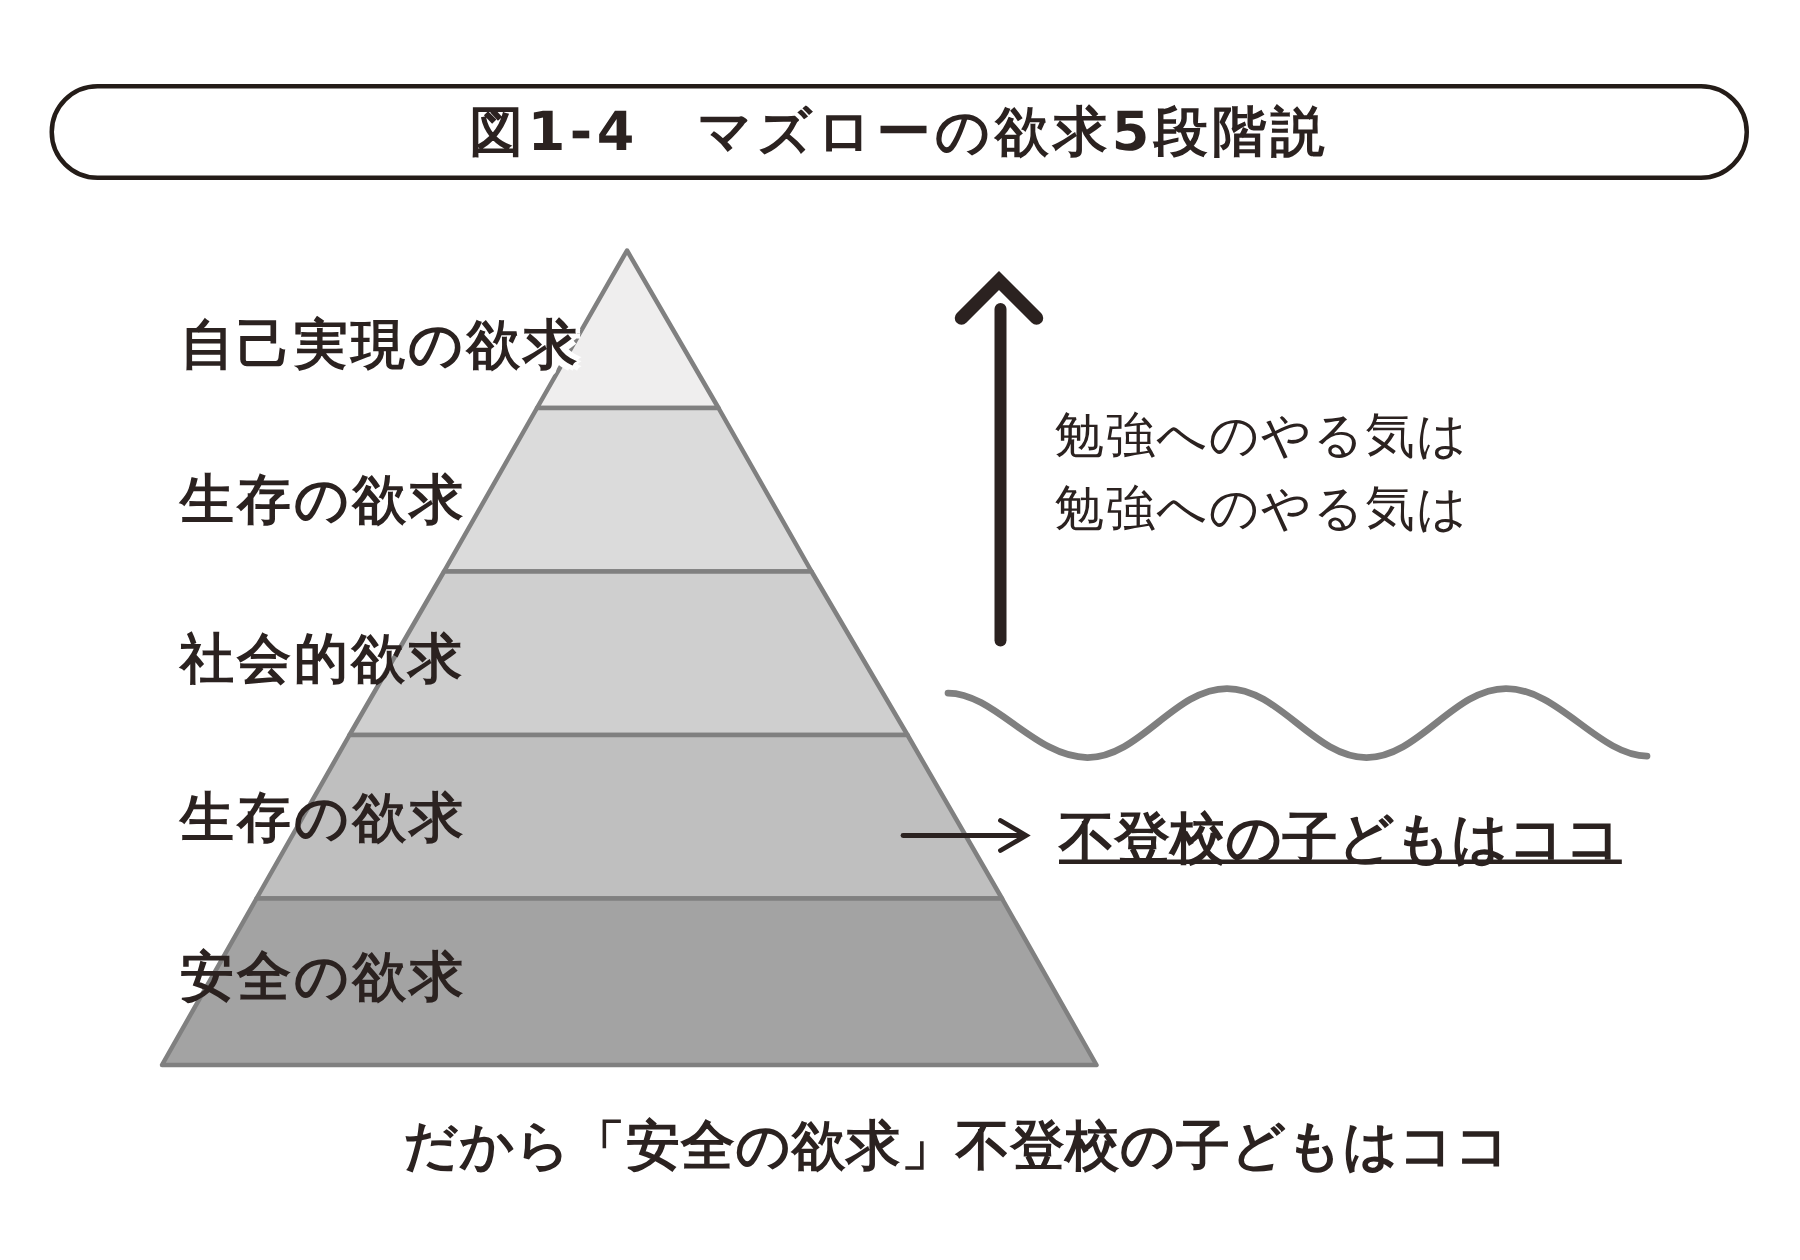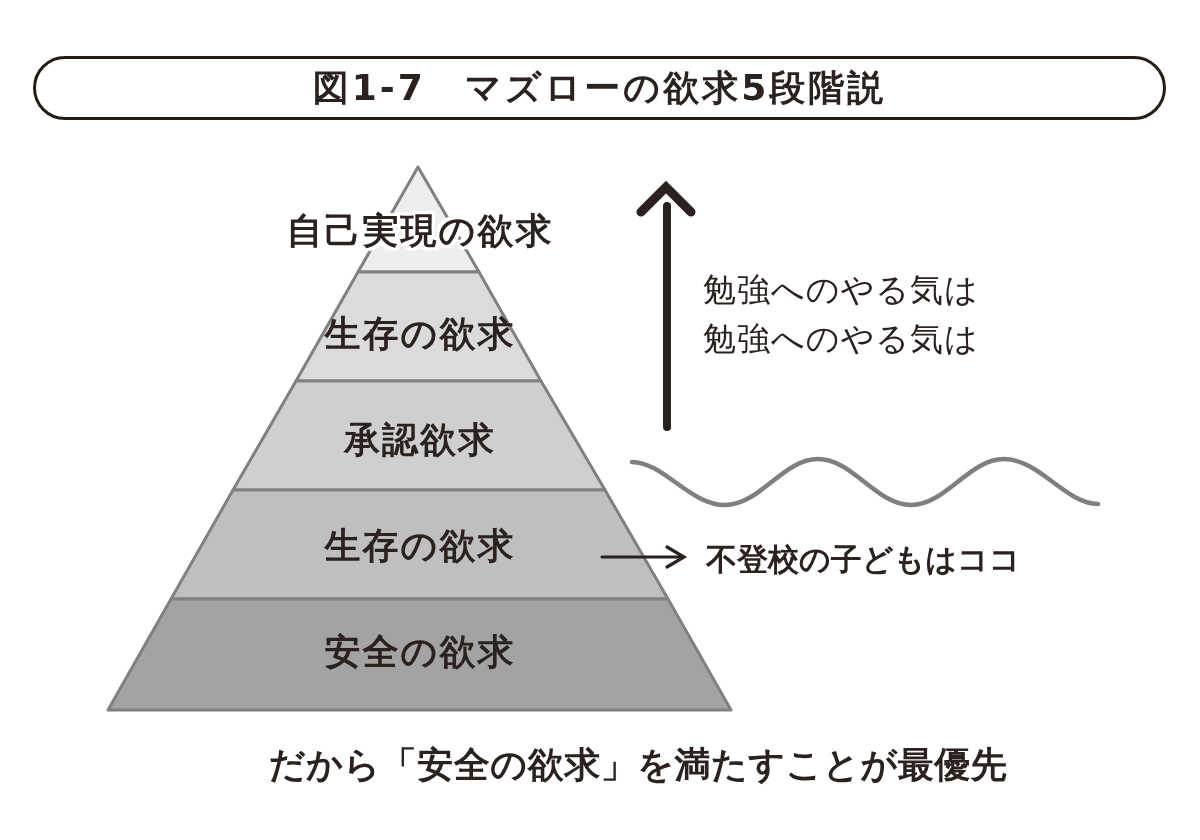--- a/index.html
+++ b/index.html
@@ -34,21 +34,20 @@
     font-weight: 700;
     letter-spacing: 3px;
     white-space: pre;
   }
   .level-label {
     position: absolute;
     left: 120px;
     width: 600px;
     height: 44px;
     line-height: 44px;
-    text-align: center;
     font-size: 36px;
     font-weight: 700;
     letter-spacing: 2px;
     white-space: nowrap;
   }
   .halo {
     text-shadow:
       -3px -3px 0 #fff, 3px -3px 0 #fff, -3px 3px 0 #fff, 3px 3px 0 #fff,
       -3px 0 0 #fff, 3px 0 0 #fff, 0 -3px 0 #fff, 0 3px 0 #fff;
   }
@@ -61,23 +60,24 @@
     font-weight: 400;
     letter-spacing: 1px;
     white-space: nowrap;
   }
   .pointer-note {
     position: absolute;
     left: 706px;
     top: 537px;
     height: 44px;
     line-height: 44px;
-    font-size: 31px;
+    font-size: 37px;
     font-weight: 700;
     white-space: nowrap;
+    text-decoration: underline;
   }
   .bottom-caption {
     position: absolute;
     left: 238px;
     top: 743px;
     width: 800px;
     height: 44px;
     line-height: 44px;
     text-align: center;
     font-size: 36px;
@@ -107,29 +107,29 @@
 
     <path d="M632,462 C663,462 690,505 725,505 C760,505 783,459 818,459 C853,459 876,505 911,505 C946,505 969,459 1004,459 C1039,459 1066,504 1098,504" fill="none" stroke="#7f7f7f" stroke-width="4.5" stroke-linecap="round"></path>
 
     <g stroke="#2b2220" fill="none" stroke-linecap="round">
       <line x1="602" y1="557" x2="680" y2="557" stroke-width="3.2"></line>
       <polyline points="667,547 684,557 667,567" stroke-width="3.2" stroke-linejoin="miter"></polyline>
     </g>
   </svg>
 
   <div class="title-pill">
-    <span class="title-text">図1-7　マズローの欲求5段階説</span>
+    <span class="title-text">図1-4　マズローの欲求5段階説</span>
   </div>
 
   <div class="level-label halo" style="top:209px">自己実現の欲求</div>
   <div class="level-label" style="top:312px">生存の欲求</div>
-  <div class="level-label" style="top:418px">承認欲求</div>
+  <div class="level-label" style="top:418px">社会的欲求</div>
   <div class="level-label" style="top:524px">生存の欲求</div>
   <div class="level-label" style="top:630px">安全の欲求</div>
 
   <div class="note-line" style="top:268px">勉強へのやる気は</div>
   <div class="note-line" style="top:317px">勉強へのやる気は</div>
 
   <div class="pointer-note">不登校の子どもはココ</div>
 
-  <div class="bottom-caption">だから「安全の欲求」を満たすことが最優先</div>
+  <div class="bottom-caption">だから「安全の欲求」不登校の子どもはココ</div>
 
 </div>
 
 </body></html>

